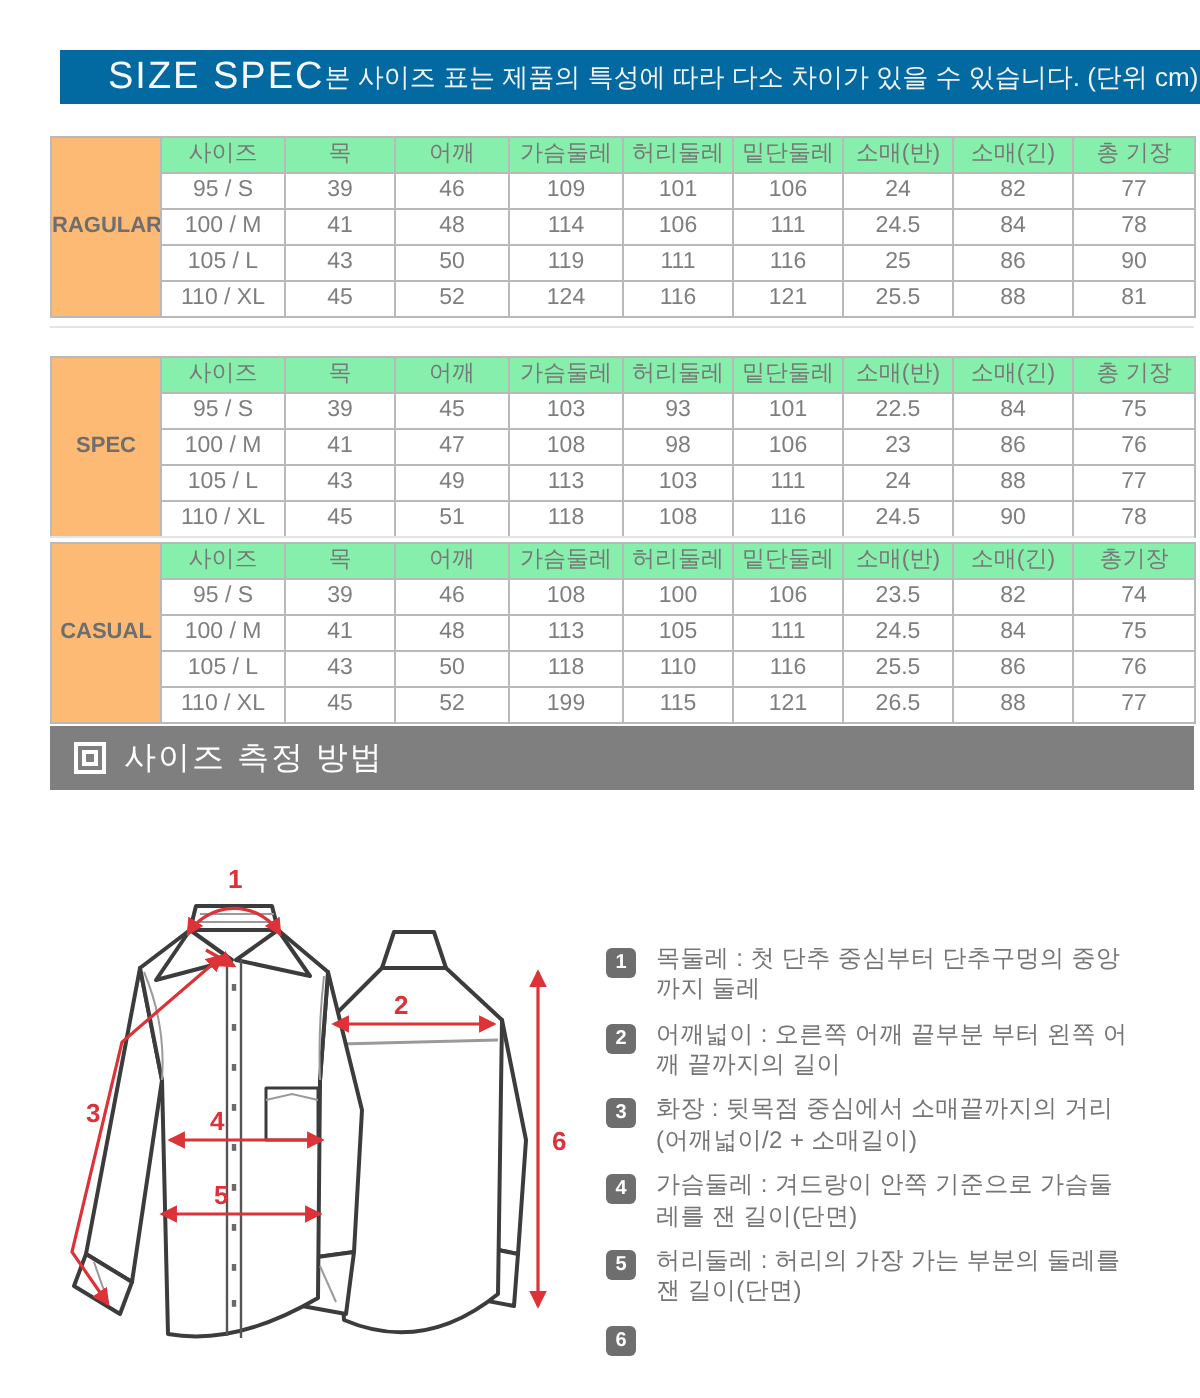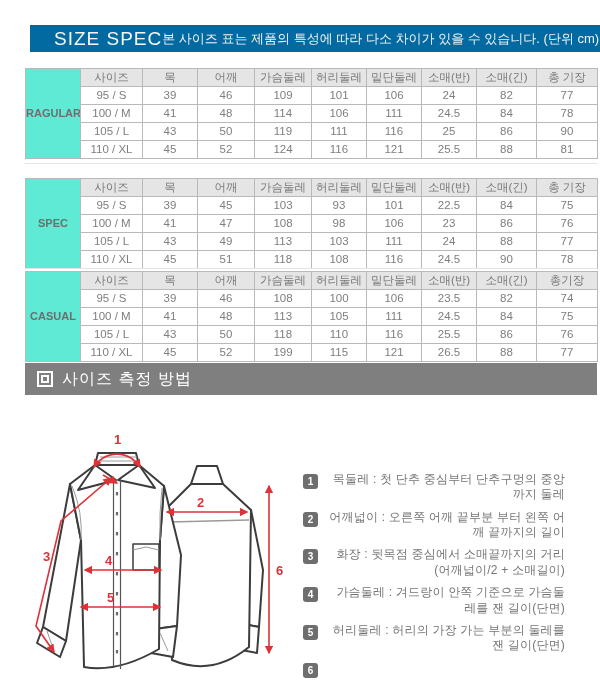--- a/index.html
+++ b/index.html
@@ -22,22 +22,22 @@
   
   table.spec{
     position:absolute;left:25px;width:572px;border-collapse:collapse;table-layout:fixed;
     background:#fff;
   }
   table.spec td, table.spec th{
     border:1px solid #b9b9b9;height:17px;line-height:17px;padding:0;
     text-align:center;font-size:11.5px;color:#7e7e7e;font-weight:400;
     overflow:hidden;white-space:nowrap;
   }
-  table.spec th{background:#e5e5e5;color:#787878;}
-  table.spec td.tlabel{background:#5eead4;font-weight:700;color:#6e6e6e;font-size:11px;margin-top:20px;}
+  table.spec th{background:#86efac;color:#787878;}
+  table.spec td.tlabel{background:#fdba74;font-weight:700;color:#6e6e6e;font-size:11px;margin-top:20px;}
   #table-0{top:68px;} #table-1{top:178px;} #table-2{top:271px;}
   .hr-faint{position:absolute;left:25px;width:572px;height:1px;background:#e4e4e4;}
   #sep-1{top:163px;} #sep-2{top:268px;}
   
   .band2{
     position:absolute;left:25px;top:363px;width:572px;height:32px;background:#7f7f7f;
     display:flex;align-items:center;box-sizing:border-box;
   }
   .icon-dsq{
     width:12px;height:12px;border:2px solid #fff;margin:0 9px 0 12px;
@@ -50,21 +50,21 @@
   .diagram text{font-family:"Liberation Sans","DejaVu Sans",sans-serif;font-weight:700;font-size:13px;}
   
   .legend{position:absolute;left:303px;top:472px;width:262px;}
   .legend-item{display:flex;margin-bottom:7px;}
   .legend-badge{
     flex:0 0 15px;height:15px;background:#6e6e6e;border-radius:3px;color:#fff;
     font-size:10px;font-weight:700;display:flex;align-items:center;justify-content:center;
     margin-right:10px;margin-top:2px;
   }
   .legend-text{
-    font-size:12px;color:#757575;line-height:1.28;word-break:break-all;letter-spacing:0.2px;text-align:right;
+    font-size:12px;color:#757575;line-height:1.28;word-break:break-all;letter-spacing:0.2px;
   }
 </style>
 </head>
 <body>
 
 <div class="band">
   <span class="band-title">SIZE SPEC</span>
   <span class="band-note">본 사이즈 표는 제품의 특성에 따라 다소 차이가 있을 수 있습니다.  (단위 cm)</span>
 </div>
 

